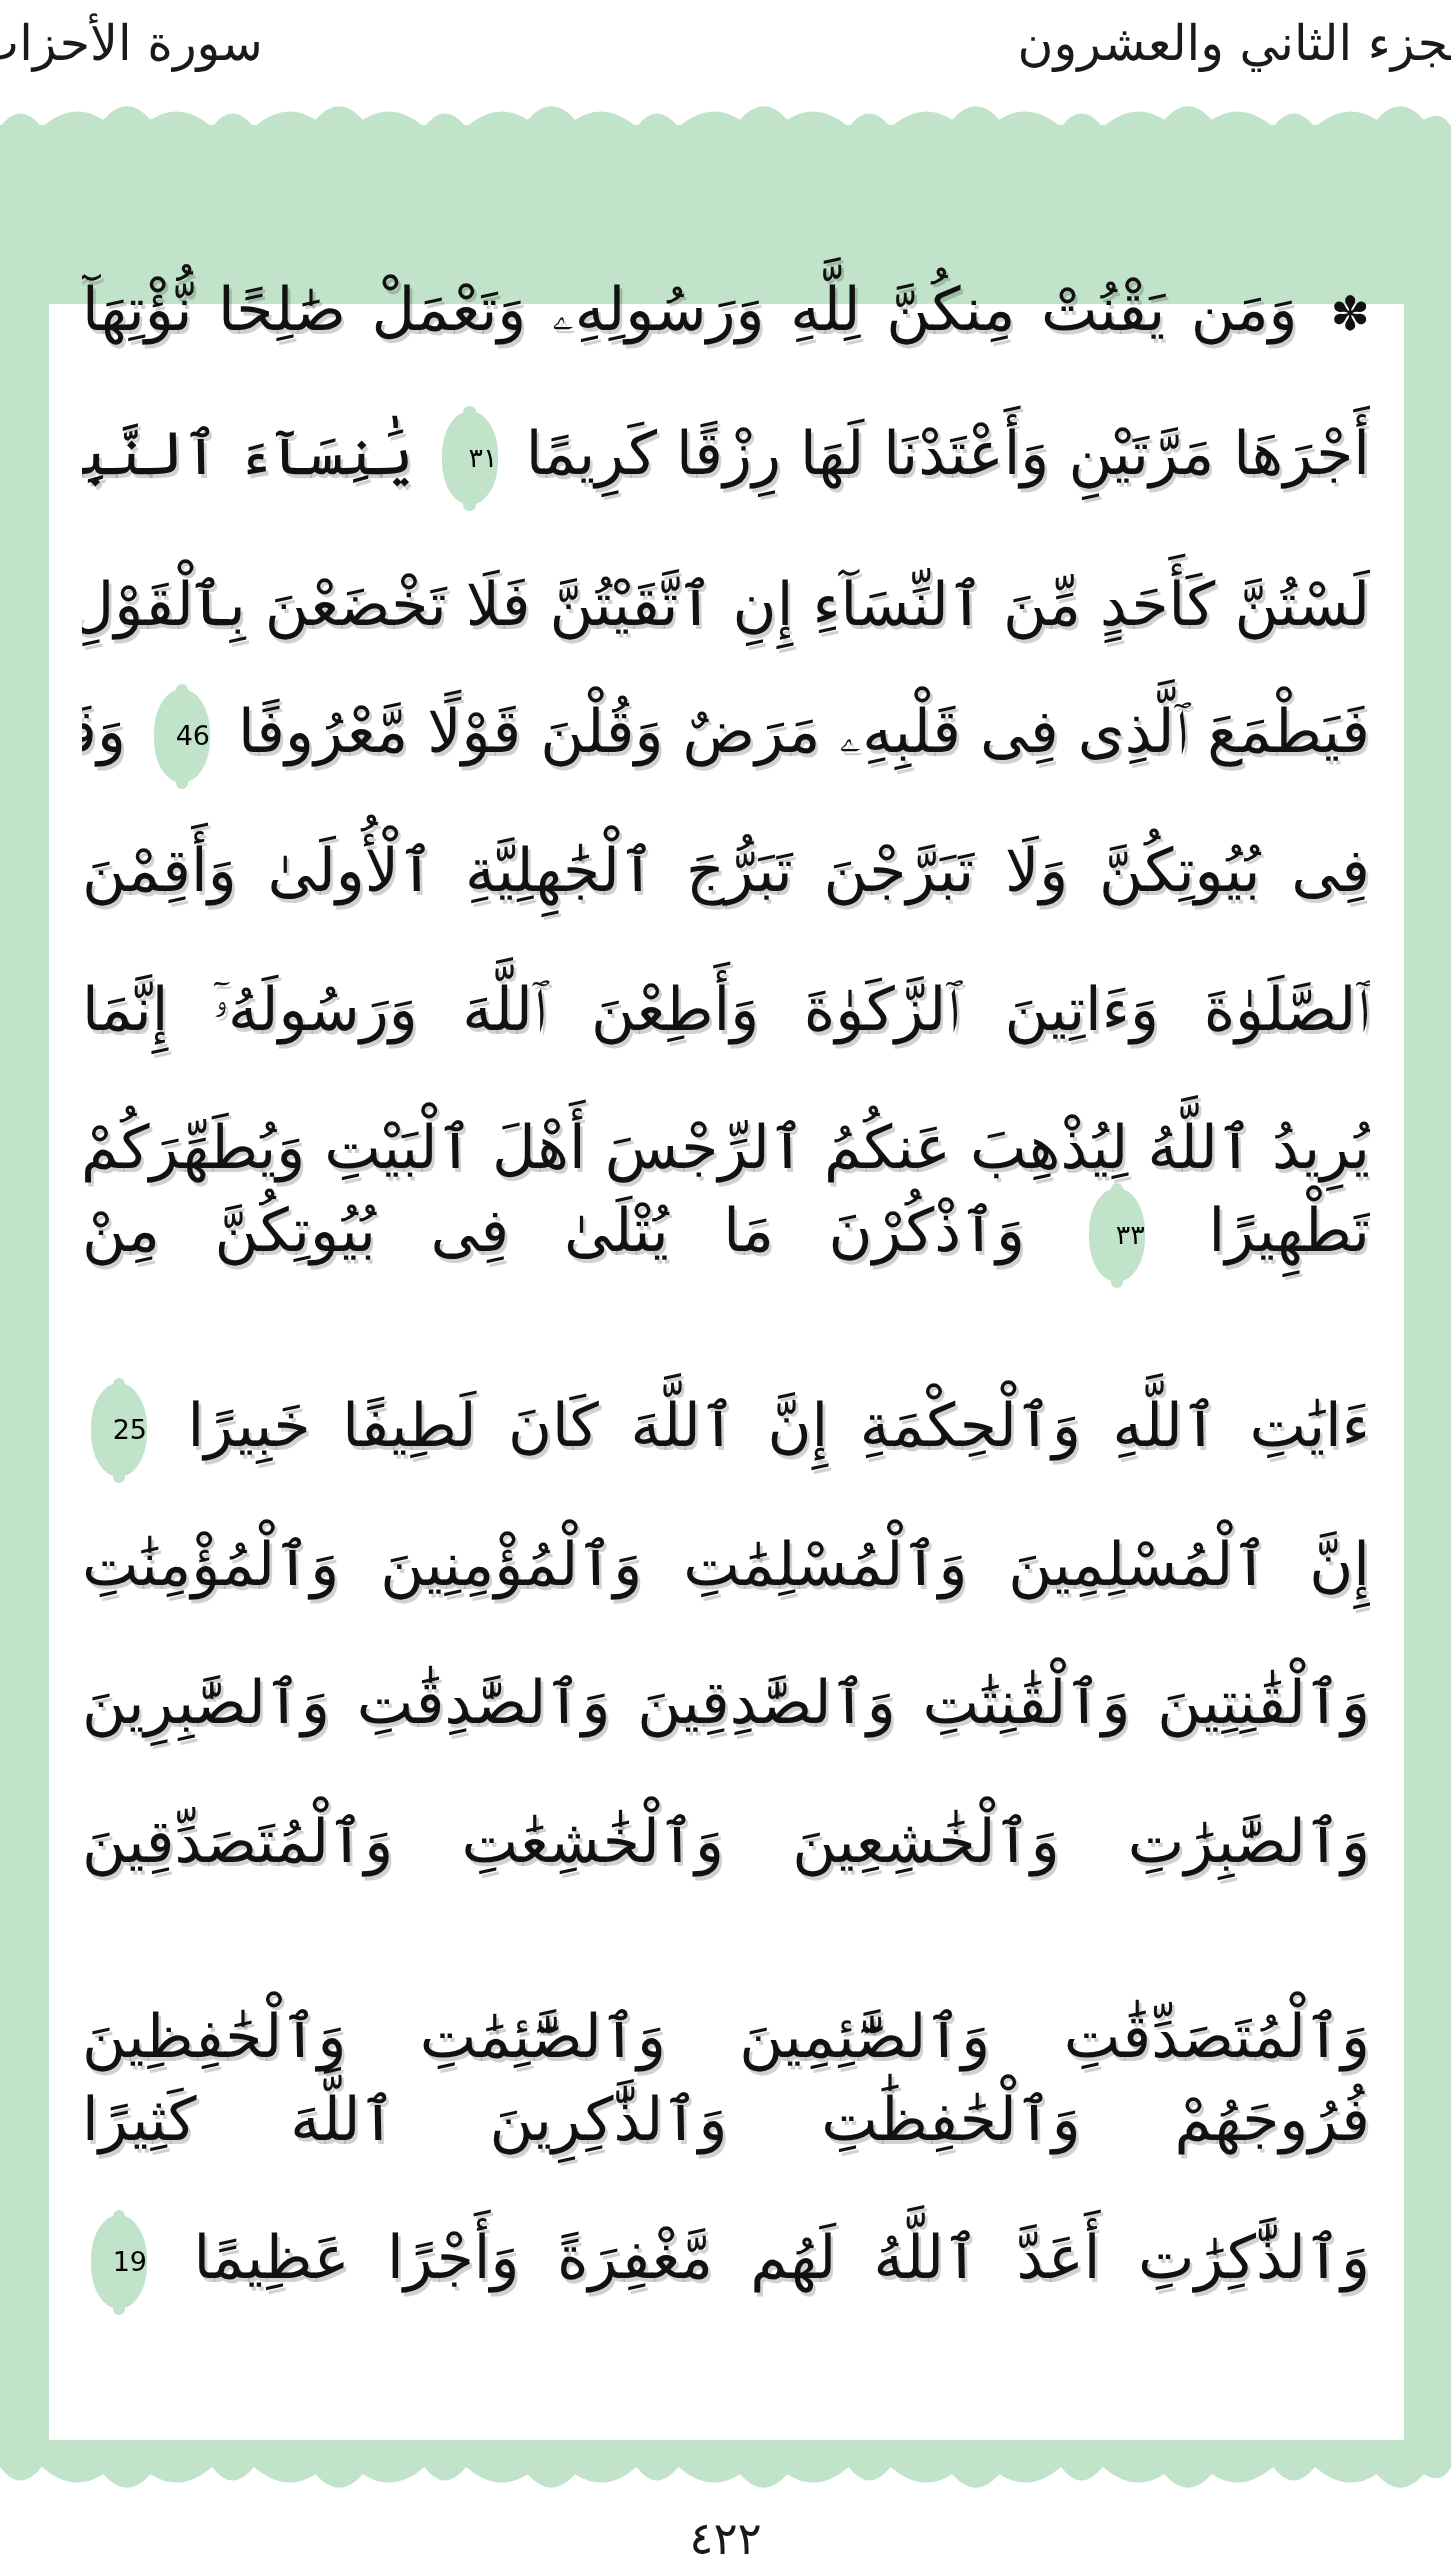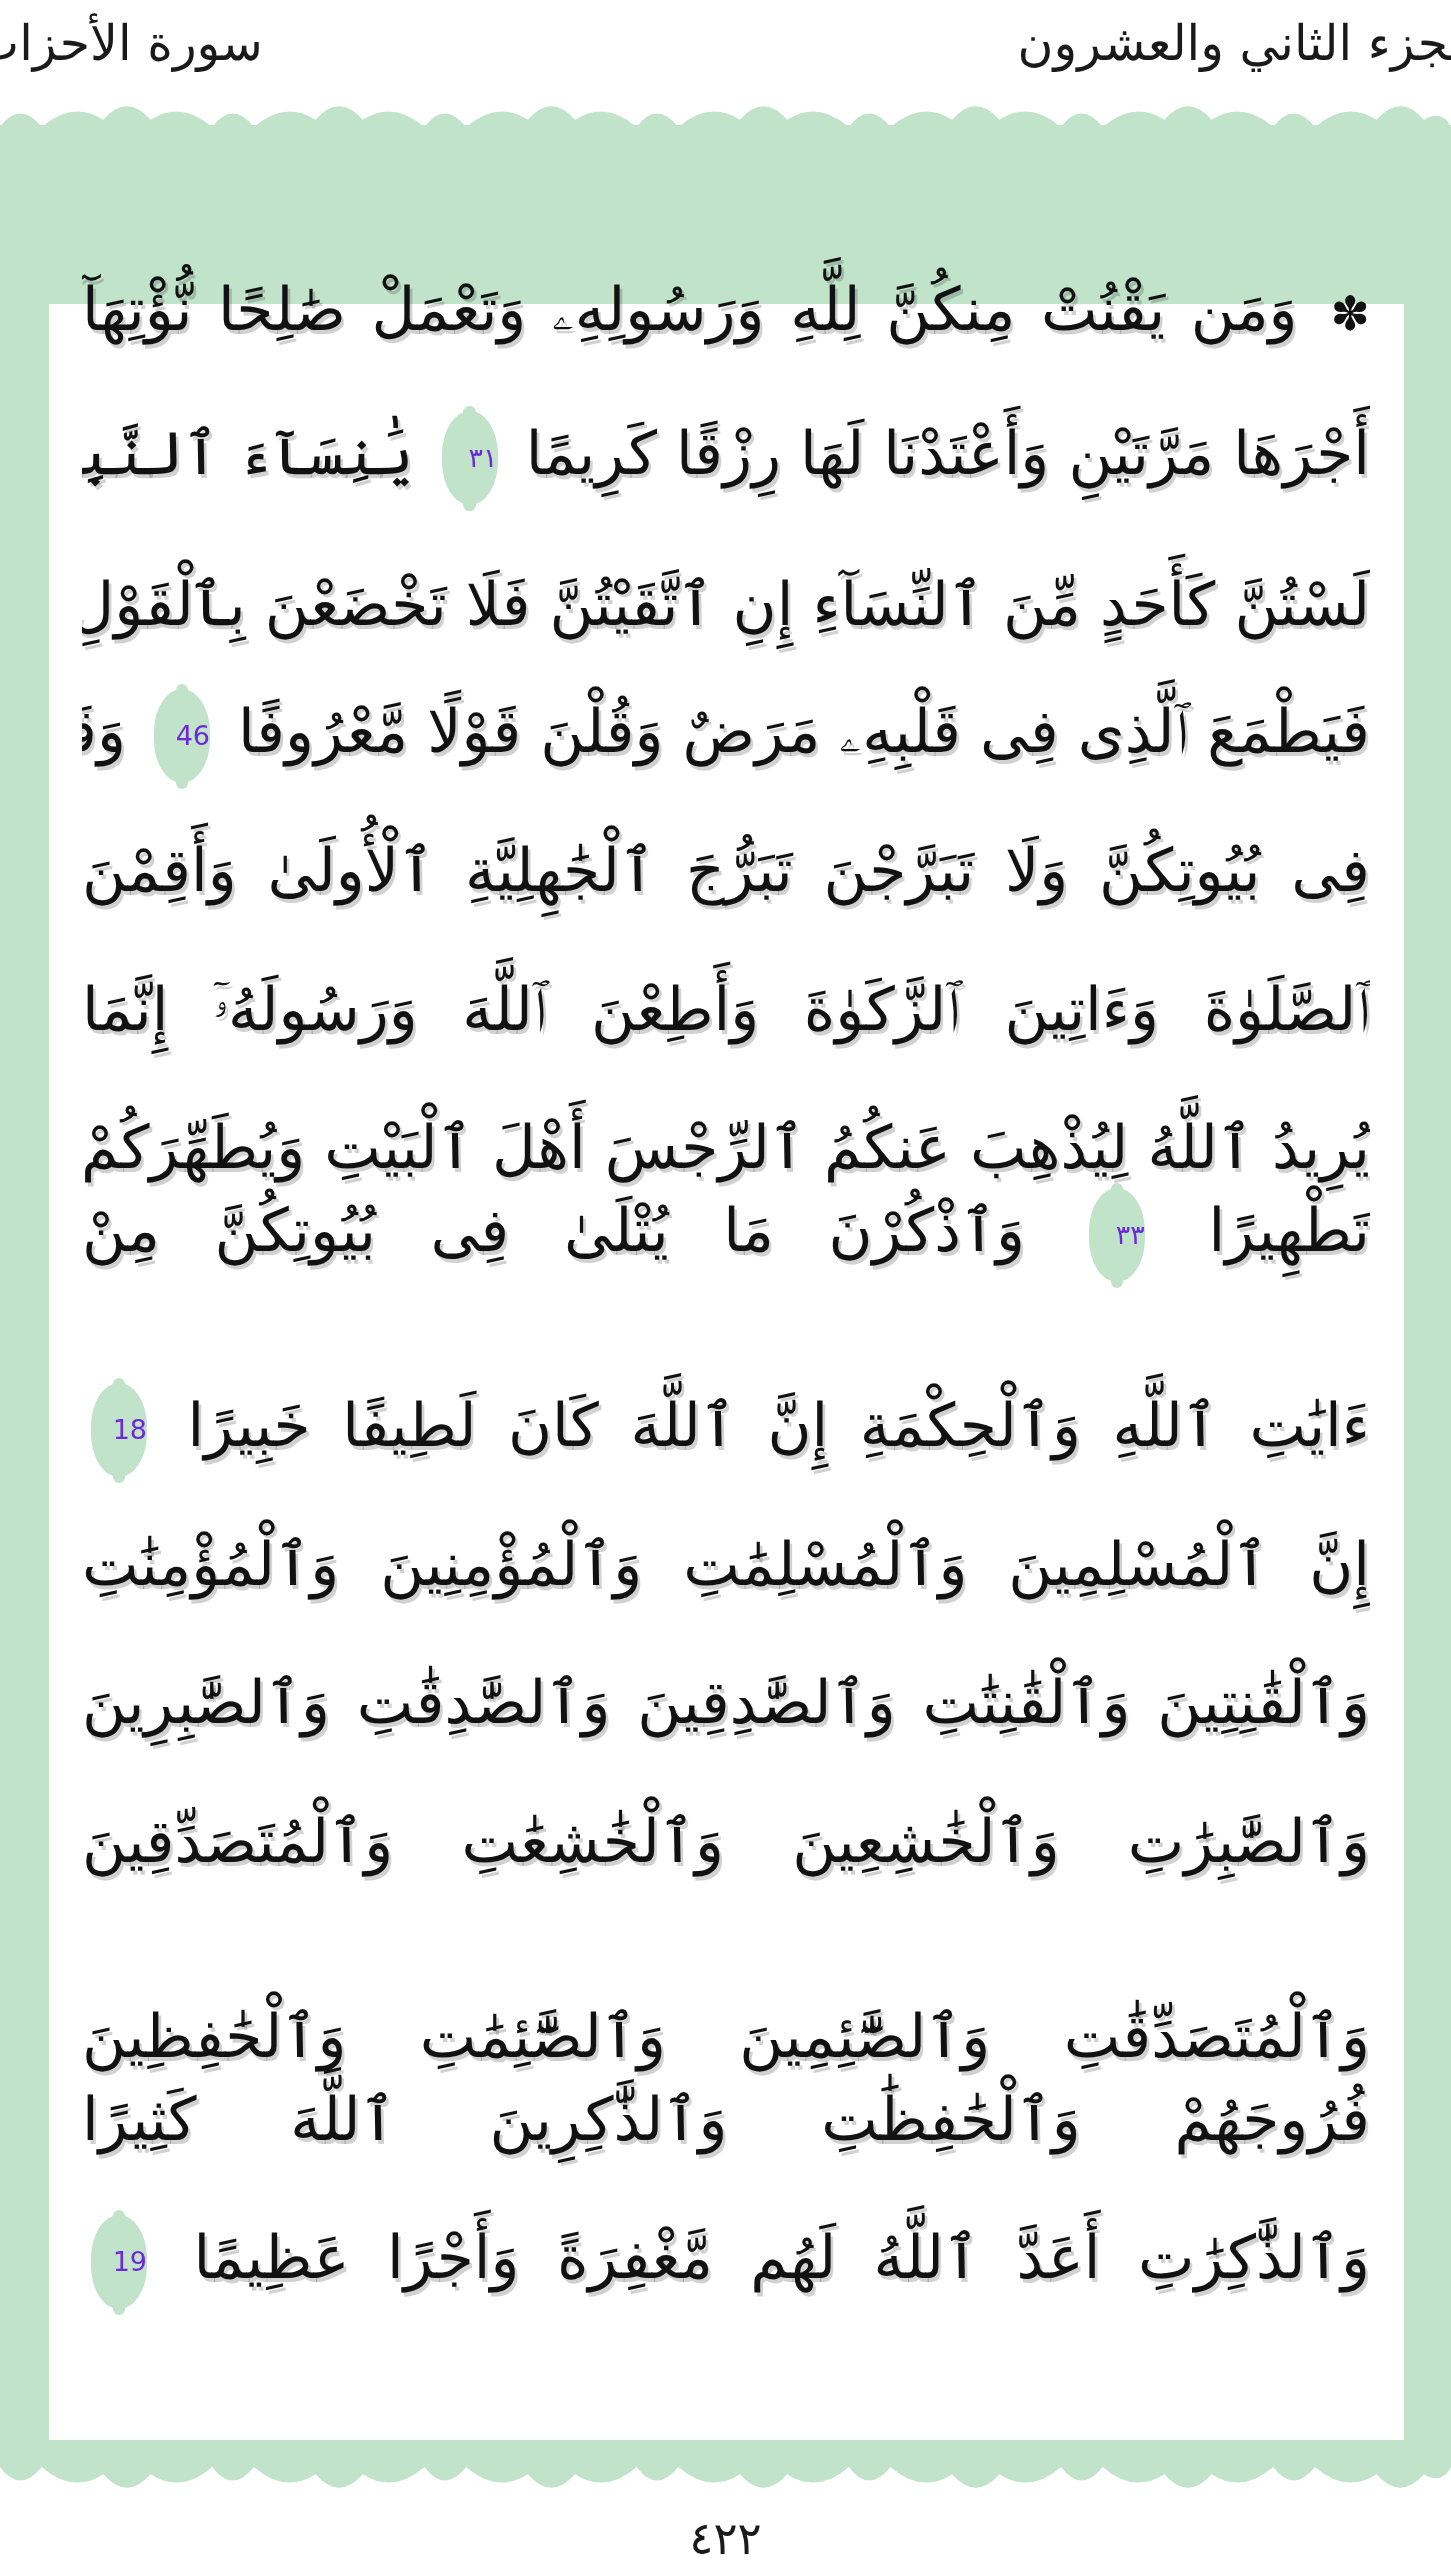--- a/index.html
+++ b/index.html
@@ -19,21 +19,21 @@
 
   .page-panel { position: absolute; left: 49px; top: 204px; width: 1355px; height: 2179px; background: #ffffff; }
 
   .line { position: absolute; left: 82px; width: 1288px; height: 136px; direction: rtl;
           font-family: "DejaVu Serif", serif; font-size: 60px; line-height: 136px; color: #111111;
           text-align: justify; text-align-last: justify; white-space: nowrap; overflow: hidden;
           text-shadow: 2.7px 3.6px 0 rgba(0,0,0,0.18); }
   .ayah-marker { display: inline-block; width: 56px; height: 94px; vertical-align: middle;
                  background: #c1e3ca; border-radius: 50% / 46%; text-align: center;
                  font-family: "DejaVu Sans", sans-serif; font-size: 27px; line-height: 94px;
-                 color: #6d28d9; text-shadow: none; margin: 0 9px; position: relative; }
+                 color: #000000; text-shadow: none; margin: 0 9px; position: relative; }
   .ayah-marker::before, .ayah-marker::after { content: ""; position: absolute; left: 50%; width: 12.7px; height: 12.7px;
                  margin-left: -6.3px; background: #c1e3ca; border-radius: 50%; }
   .ayah-marker::before { top: -5.4px; }
   .ayah-marker::after { bottom: -5.4px; }
   .hizb-icon { display: inline-block; font-size: 47px; color: #111; text-shadow: none; margin-left: 7.3px; }
 
   .page-number { position: absolute; left: 0; width: 1451px; top: 2512px; text-align: center;
                  font-family: "DejaVu Sans", sans-serif; font-size: 45px; color: #1a1a1a; }
 </style>
 </head>
@@ -81,21 +81,21 @@
 <div class="line" style="top:1079px">
   <span>يُرِيدُ ٱللَّهُ لِيُذْهِبَ عَنكُمُ ٱلرِّجْسَ أَهْلَ ٱلْبَيْتِ وَيُطَهِّرَكُمْ</span>
 </div>
 <div class="line" style="top:1162px">
   <span>تَطْهِيرًا</span>
   <span class="ayah-marker">٣٣</span>
   <span>وَٱذْكُرْنَ مَا يُتْلَىٰ فِى بُيُوتِكُنَّ مِنْ</span>
 </div>
 <div class="line" style="top:1357px">
   <span>ءَايَٰتِ ٱللَّهِ وَٱلْحِكْمَةِ إِنَّ ٱللَّهَ كَانَ لَطِيفًا خَبِيرًا</span>
-  <span class="ayah-marker">18</span>
+  <span class="ayah-marker">25</span>
   <span></span>
 </div>
 <div class="line" style="top:1496px">
   <span>إِنَّ ٱلْمُسْلِمِينَ وَٱلْمُسْلِمَٰتِ وَٱلْمُؤْمِنِينَ وَٱلْمُؤْمِنَٰتِ</span>
 </div>
 <div class="line" style="top:1634px">
   <span>وَٱلْقَٰنِتِينَ وَٱلْقَٰنِتَٰتِ وَٱلصَّٰدِقِينَ وَٱلصَّٰدِقَٰتِ وَٱلصَّٰبِرِينَ</span>
 </div>
 <div class="line" style="top:1773px">
   <span>وَٱلصَّٰبِرَٰتِ وَٱلْخَٰشِعِينَ وَٱلْخَٰشِعَٰتِ وَٱلْمُتَصَدِّقِينَ</span>

